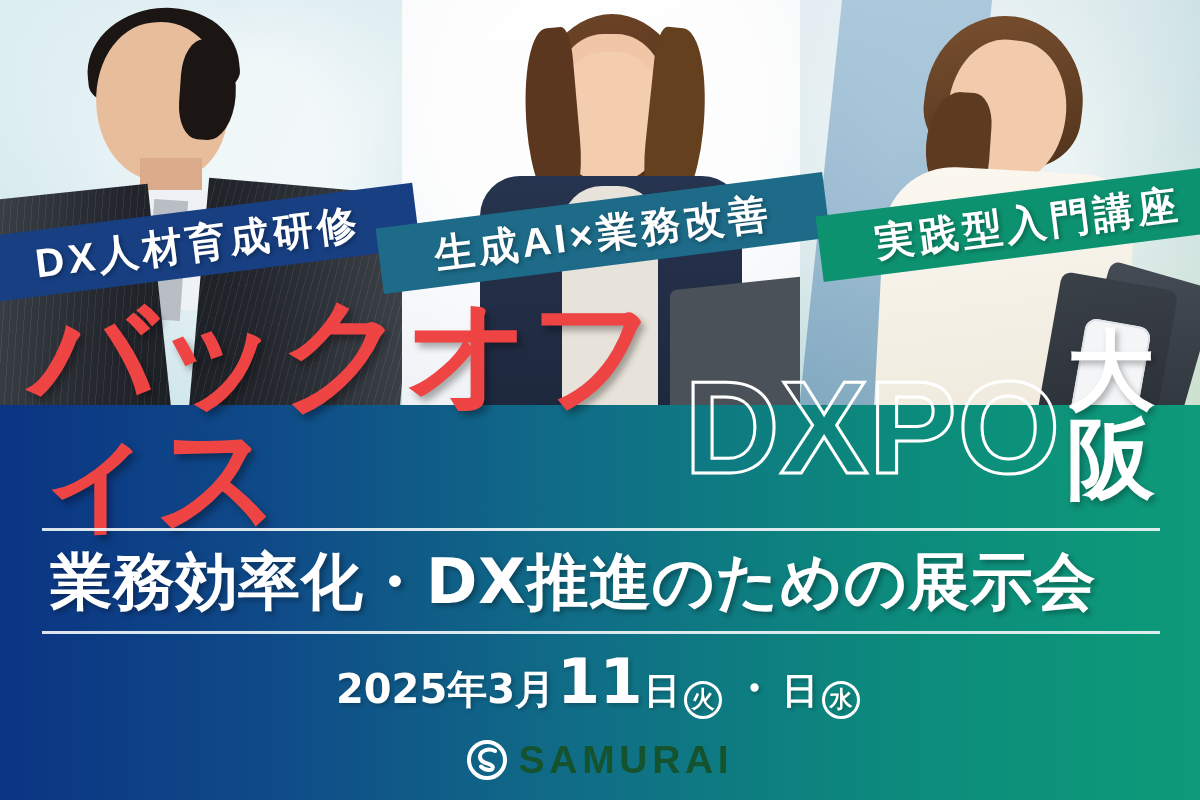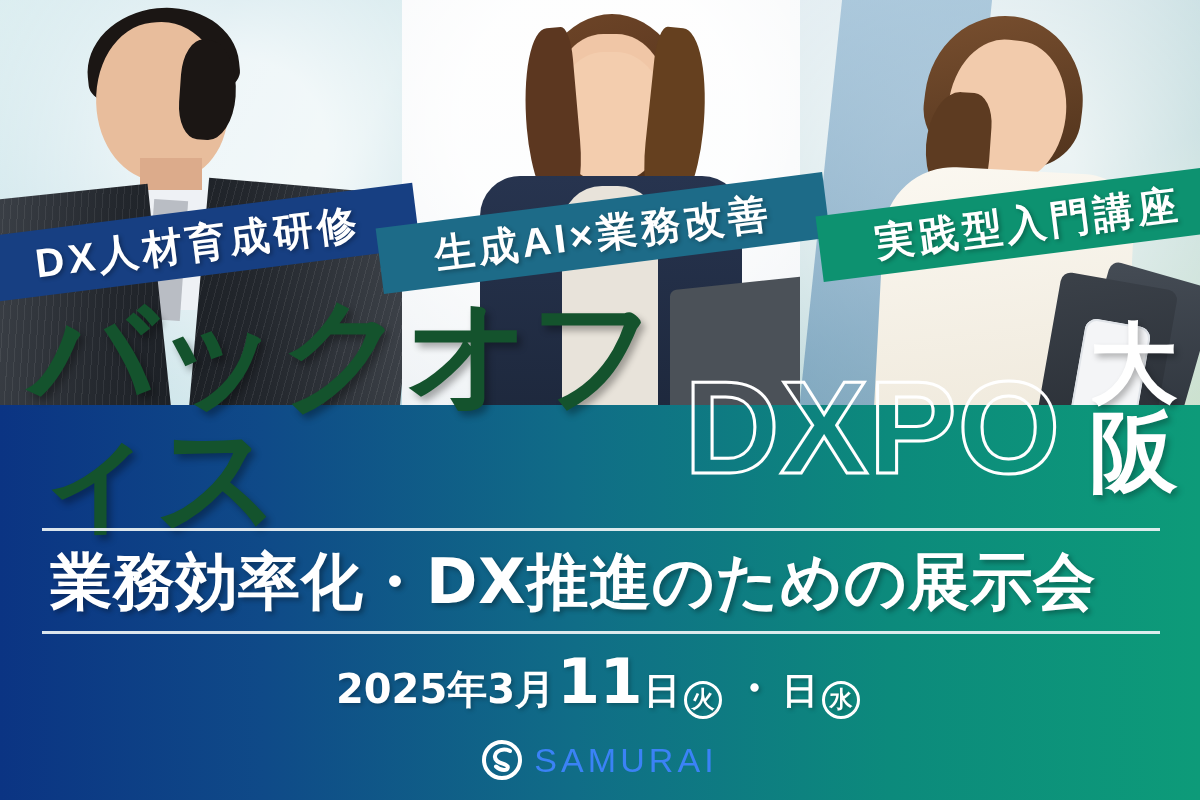--- a/index.html
+++ b/index.html
@@ -109,27 +109,27 @@
   .badge-1 { left:-22px; top:210px; width:440px; height:66px; background:#173f82;
       transform:rotate(-7.2deg); font-size:40px; }
   .badge-2 { left:378px; top:200px; width:450px; height:66px; background:#1d6b88;
       transform:rotate(-7.2deg); font-size:40px; }
   .badge-3 { left:818px; top:190px; width:420px; height:66px; background:#0d9270;
       transform:rotate(-7.2deg); font-size:40px; }
 
   
   .title-row { position:absolute; left:0; top:330px; width:1200px; height:170px;
       display:flex; align-items:center; padding-left:30px; }
-  .t-kana { font-size:124px; font-weight:900; color:#14532d; letter-spacing:-.015em;
+  .t-kana { font-size:124px; font-weight:900; color:#ef4444; letter-spacing:-.015em;
       line-height:1; text-shadow:4px 5px 7px rgba(0,0,0,.32); font-family:"DejaVu Sans",sans-serif; }
   .t-dxpo { font-size:132px; font-weight:900; line-height:1; letter-spacing:.005em;
       color:transparent; -webkit-text-stroke:3px #ffffff; margin-left:-8px;
       font-family:"Liberation Sans",sans-serif;margin-top:25px; }
   .t-osaka { font-size:88px; font-weight:900; color:#fff; line-height:1; margin-left:6px;
-      text-shadow:3px 4px 6px rgba(0,0,0,.28); font-family:Liberation Mono, monospace;text-align:center; }
+      text-shadow:3px 4px 6px rgba(0,0,0,.28); font-family:Liberation Sans, sans-serif; }
 
   
   .rule { position:absolute; left:42px; width:1118px; height:3px; background:#eef4f6; opacity:.92; }
   .rule-top { top:528px; }
   .rule-bot { top:631px; }
   .subtitle { position:absolute; left:0; top:540px; width:1146px; height:84px;
       display:flex; align-items:center; justify-content:center;
       font-size:62px; font-weight:900; color:#fff; letter-spacing:.01em;
       text-shadow:3px 3px 5px rgba(0,0,0,.30); font-family:"DejaVu Sans",sans-serif; }
 
@@ -144,21 +144,21 @@
   .d-dow { display:inline-flex; align-items:center; justify-content:center;
       width:38px; height:38px; border:3px solid #fff; border-radius:50%;
       font-size:23px; font-weight:700; margin:0 4px; transform:translateY(4px); }
   .d-dot { font-size:44px; padding:0 6px; }
   .venue { font-size:44px; font-weight:900; font-family:"DejaVu Sans",sans-serif; letter-spacing:.01em; }
 
   
   .logo { position:absolute; left:0; top:736px; width:1200px; height:48px;
       display:flex; align-items:center; justify-content:center; gap:12px; }
   .logo-mark { width:40px; height:40px; }
-  .logo-text { font-size:34px; font-weight:400; color:#3b82f6; letter-spacing:.12em;
+  .logo-text { font-size:39px; font-weight:700; color:#14532d; letter-spacing:.12em;
       font-family:"Liberation Sans",sans-serif; }
 </style>
 </head>
 <body>
 
 <div id="banner">
 
   <div class="photos">
 
     <div class="photo p1">

